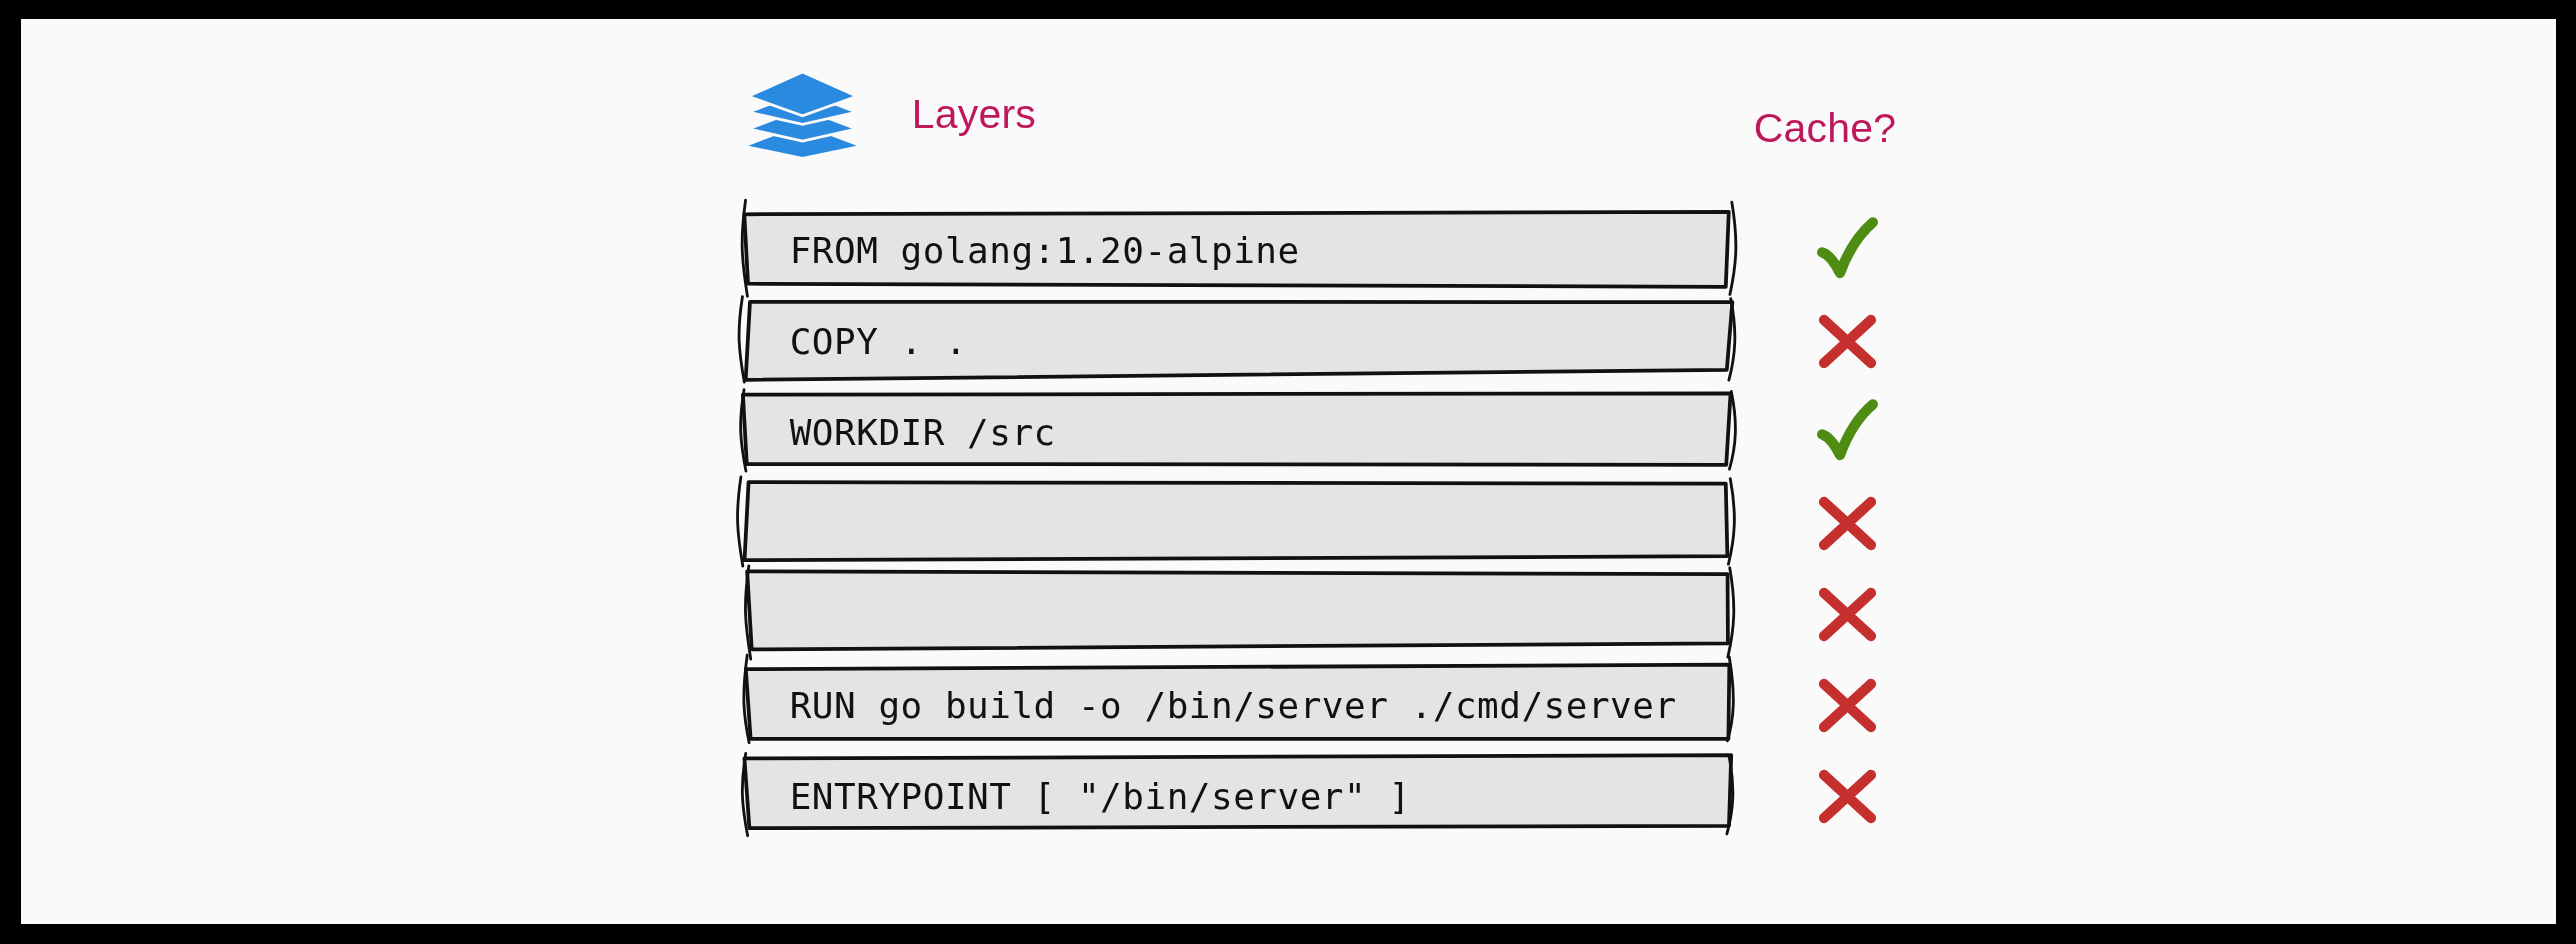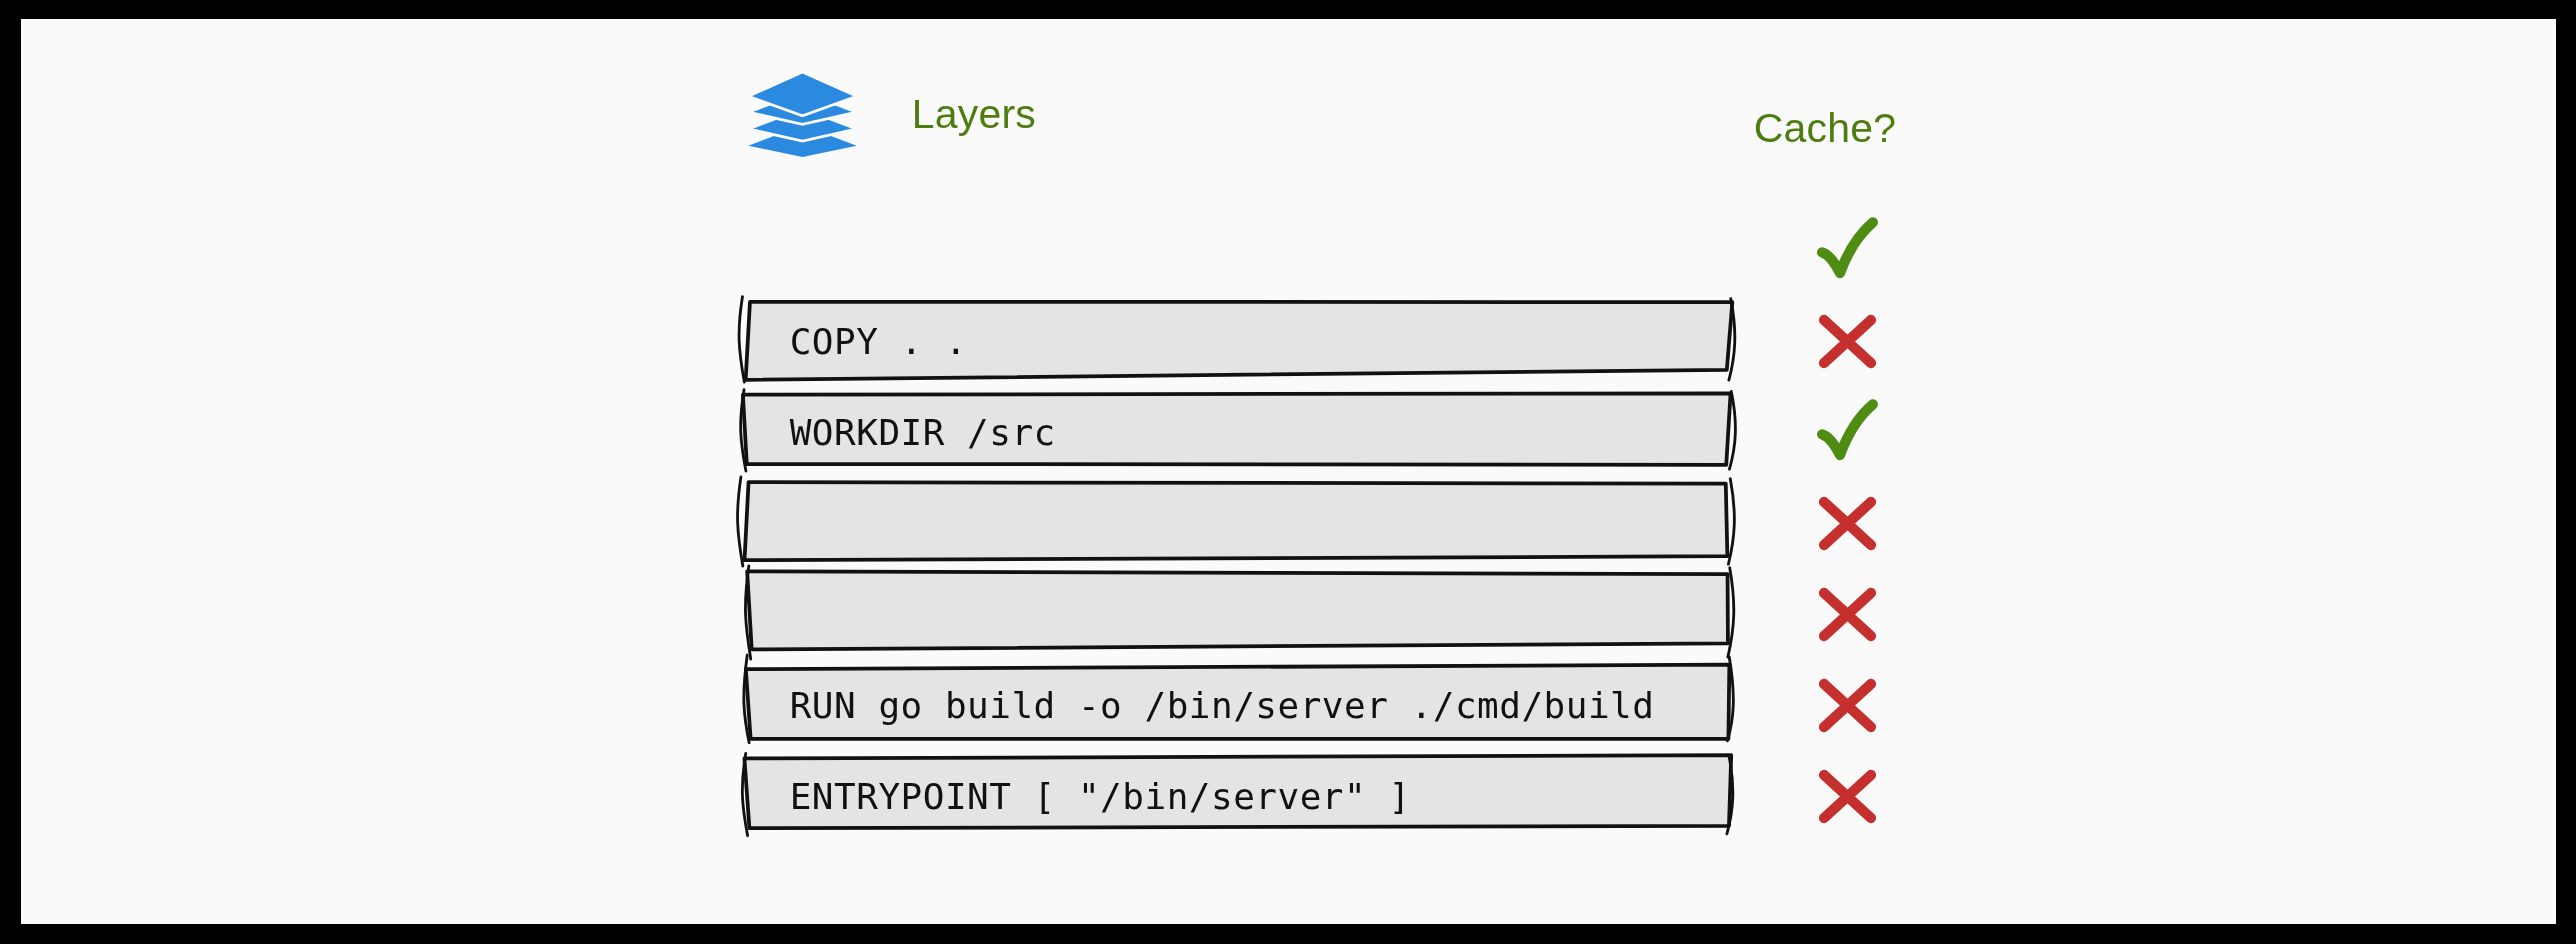--- a/index.html
+++ b/index.html
@@ -43,21 +43,21 @@
 
   .layers-icon {
     width: 111px;
     height: 86px;
     display: block;
   }
 
   .header-label {
     font-family: "Liberation Sans", sans-serif;
     font-size: 41px;
-    color: #4d7c0f;
+    color: #be185d;
     letter-spacing: 0.2px;
     line-height: 1;
     white-space: nowrap;
   }
 
   .header-cache {
     position: absolute;
     left: 1733px;
     top: 89px;
     width: 188px;
@@ -139,20 +139,31 @@
         <polygon points="59,22 1,44 59,57 117,44" fill="#2a8ae0" stroke="#fafafa" stroke-width="3"></polygon>
         <polygon points="59,1 1,27 59,48 117,27" fill="#2a8ae0" stroke="#fafafa" stroke-width="3"></polygon>
       </svg>
       <span class="header-label">Layers</span>
     </div>
 
     <div class="header-cache header-label">Cache?</div>
 
     <div id="rows">
         <div class="row">
+    <div class="cmd-box-wrap">
+      <svg class="cmd-svg" viewBox="0 0 1080 97" preserveAspectRatio="none">
+        <path class="box-path" d="M 19.5 9.9
+          L 1067.0 7.4
+          L 1063.8 87.2
+          L 23.4 83.9 Z" fill="#e4e4e4" stroke="#111111" stroke-width="4" stroke-linejoin="round" stroke-linecap="round"></path>
+        <path class="box-accent" d="M 20.8 -5.1 C 14.8 38.8, 16.8 58.2, 22.8 97.4
+          M 1070.2 -3.1 C 1077.2 38.8, 1075.2 63.1, 1068.2 95.4" fill="none" stroke="#111111" stroke-width="3" stroke-linecap="round"></path>
+      </svg>
+      <div class="cmd-text">FROM golang:1.20-alpine</div>
+    </div>
     <div class="cache-cell">
             <svg class="mark-svg" viewBox="0 0 90 80">
     <path d="M 18 42 C 24 44, 31 52, 37 64 C 45 42, 58 22, 72 10" fill="none" stroke="#4f8c12" stroke-width="11" stroke-linecap="round" stroke-linejoin="round"></path>
   </svg>
           </div>
   </div>
         <div class="row">
     <div class="cmd-box-wrap">
       <svg class="cmd-svg" viewBox="0 0 1080 97" preserveAspectRatio="none">
         <path class="box-path" d="M 25.5 6.2
@@ -228,21 +239,21 @@
         <div class="row">
     <div class="cmd-box-wrap">
       <svg class="cmd-svg" viewBox="0 0 1080 97" preserveAspectRatio="none">
         <path class="box-path" d="M 21.1 9.7
           L 1067.6 5.0
           L 1066.6 84.0
           L 26.2 84.0 Z" fill="#e4e4e4" stroke="#111111" stroke-width="4" stroke-linejoin="round" stroke-linecap="round"></path>
         <path class="box-accent" d="M 22.6 -5.3 C 16.6 38.8, 18.6 58.2, 24.6 88.2
           M 1067.5 -3.3 C 1074.5 38.8, 1072.5 63.1, 1065.5 86.2" fill="none" stroke="#111111" stroke-width="3" stroke-linecap="round"></path>
       </svg>
-      <div class="cmd-text">RUN go build -o /bin/server ./cmd/build</div>
+      <div class="cmd-text">RUN go build -o /bin/server ./cmd/server</div>
     </div>
     <div class="cache-cell">
             <svg class="mark-svg" viewBox="0 0 90 80">
     <path d="M 20 17 L 70 63" fill="none" stroke="#c5302e" stroke-width="11" stroke-linecap="round"></path>
     <path d="M 70 17 L 20 63" fill="none" stroke="#c5302e" stroke-width="11" stroke-linecap="round"></path>
   </svg>
           </div>
   </div>
         <div class="row">
     <div class="cmd-box-wrap">

